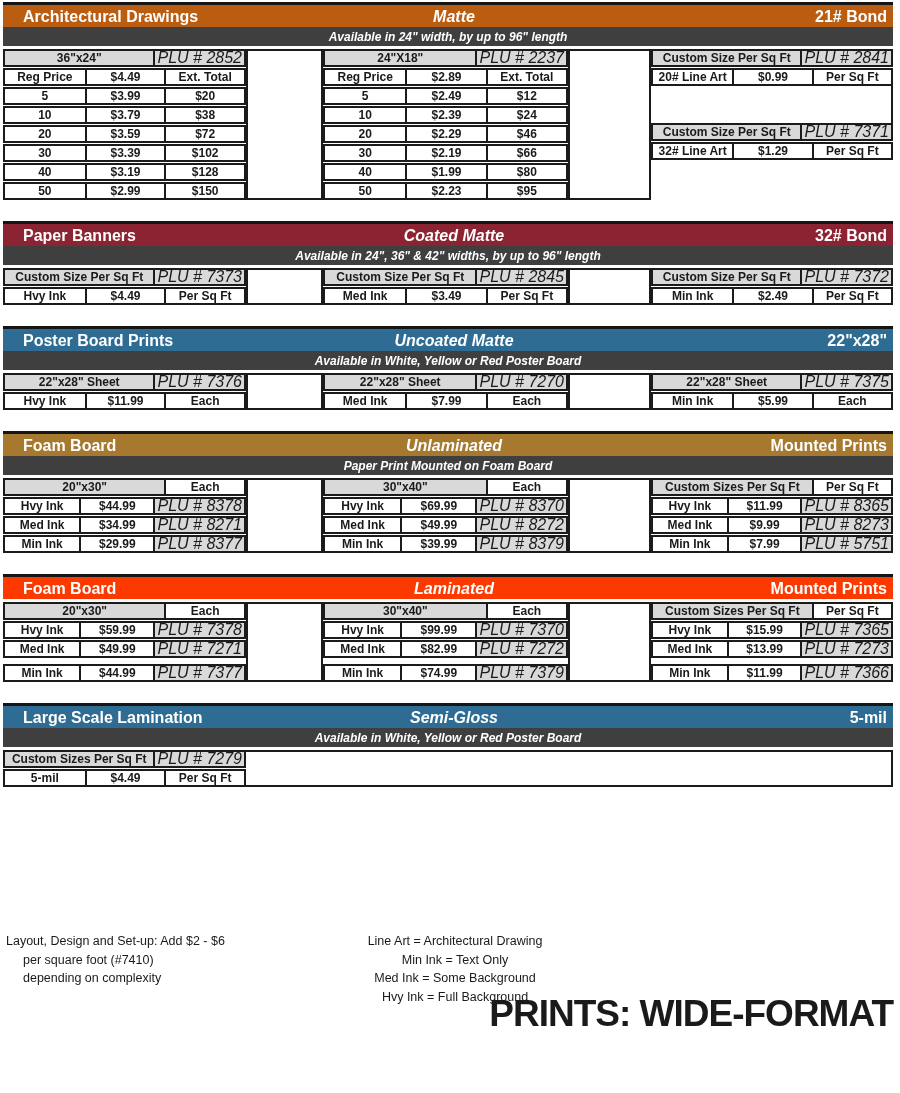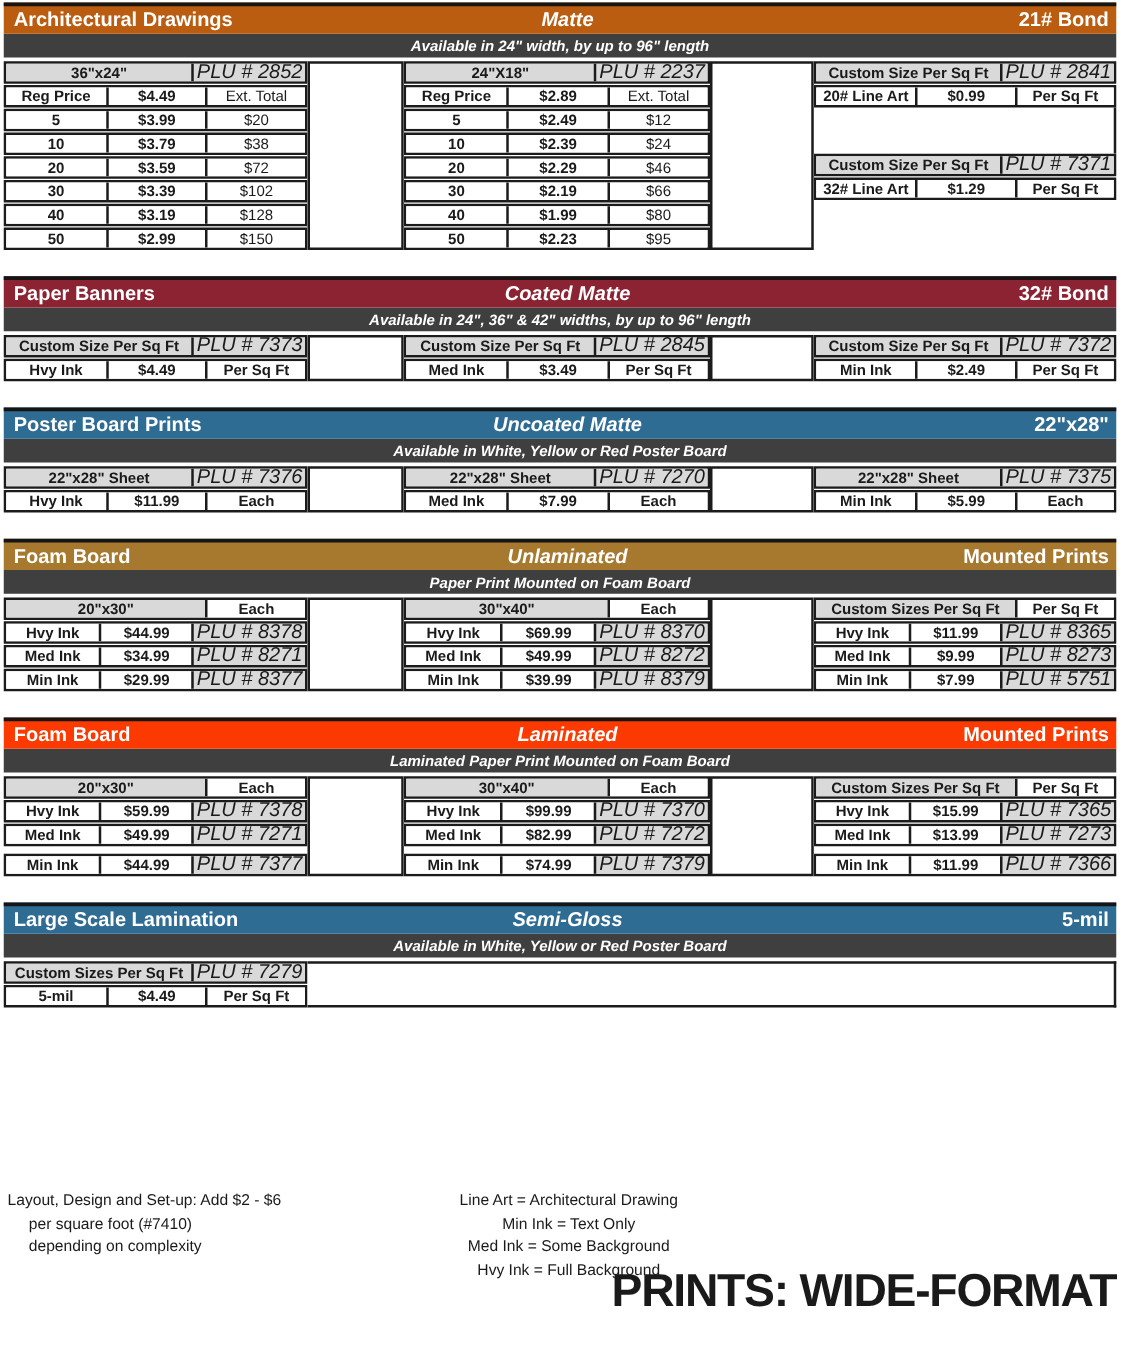--- a/index.html
+++ b/index.html
@@ -18,21 +18,21 @@
   .page{padding:2px 7px 0 3px;}
 
   
   .section{margin-top:21px;}
   .section:first-child{margin-top:0;}
   .bar{
     height:25px;border-top:3px solid #151515;
     display:flex;align-items:center;position:relative;
     color:#fff;font-weight:bold;font-size:16px;line-height:25px;
   }
-  .bar .bl{padding-left:8px;position:relative;z-index:2;white-space:nowrap;}
+  .bar .bl{padding-left:20px;position:relative;z-index:2;white-space:nowrap;}
   .bar .bc{position:absolute;left:0;right:0;text-align:center;font-style:italic;z-index:1;margin-left:12px;}
   .bar .br{margin-left:auto;padding-right:6px;position:relative;z-index:2;white-space:nowrap;}
   .sub{
     height:19px;background:#3F3F3F;color:#fff;
     font-style:italic;font-weight:bold;font-size:12px;
     display:flex;align-items:center;justify-content:center;
   }
   .content{display:grid;margin-top:3px;align-items:start;}
 
   
@@ -46,21 +46,21 @@
   .tcell{
     border-left:2px solid var(--line);
     min-height:14px;line-height:14px;
     display:flex;align-items:center;justify-content:center;
     font-weight:bold;font-size:12px;padding:0 2px;background:#fff;
     white-space:nowrap;
   }
   .tcell:first-child{border-left:none;}
   .tcell.hdr{background:var(--cellgray);}
   .tcell.plu{background:var(--cellgray);font-weight:normal;font-style:italic;font-size:16px;}
-  .tcell.reg{font-weight:normal;}
+  .tcell.reg{font-weight:bold;}
   .span2{grid-column:1 / span 2;}
 
   .spacer{border:2px solid var(--line);background:#fff;align-self:stretch;}
   .stack{display:block;}
   .gapv{border-right:2px solid var(--line);}
   .emptybox{border:2px solid var(--line);border-left:none;background:#fff;align-self:stretch;}
 
   
   .footer{position:relative;margin-top:145px;height:120px;font-size:12.5px;}
   .fleft{position:absolute;left:3px;top:0;line-height:18.5px;}
@@ -361,21 +361,20 @@
             </div>
           </div>
         </div>
       </div>
       <div class="section">
         <div class="bar" style="background: rgb(252, 58, 0);">
           <div class="bc">Laminated</div>
           <div class="bl">Foam Board</div>
           <div class="br">Mounted Prints</div>
         </div>
-        <div class="sub">Laminated Paper Print Mounted on Foam Board</div>
         <div class="content" style="grid-template-columns: 243px 77px 245px 83px 242px;">
           <div class="tbl">
             <div class="trow">
               <div class="tcell hdr span2">20"x30"</div>
               <div class="tcell">Each</div>
             </div>
             <div class="trow">
               <div class="tcell">Hvy Ink</div>
               <div class="tcell">$59.99</div>
               <div class="tcell plu">PLU # 7378</div>

